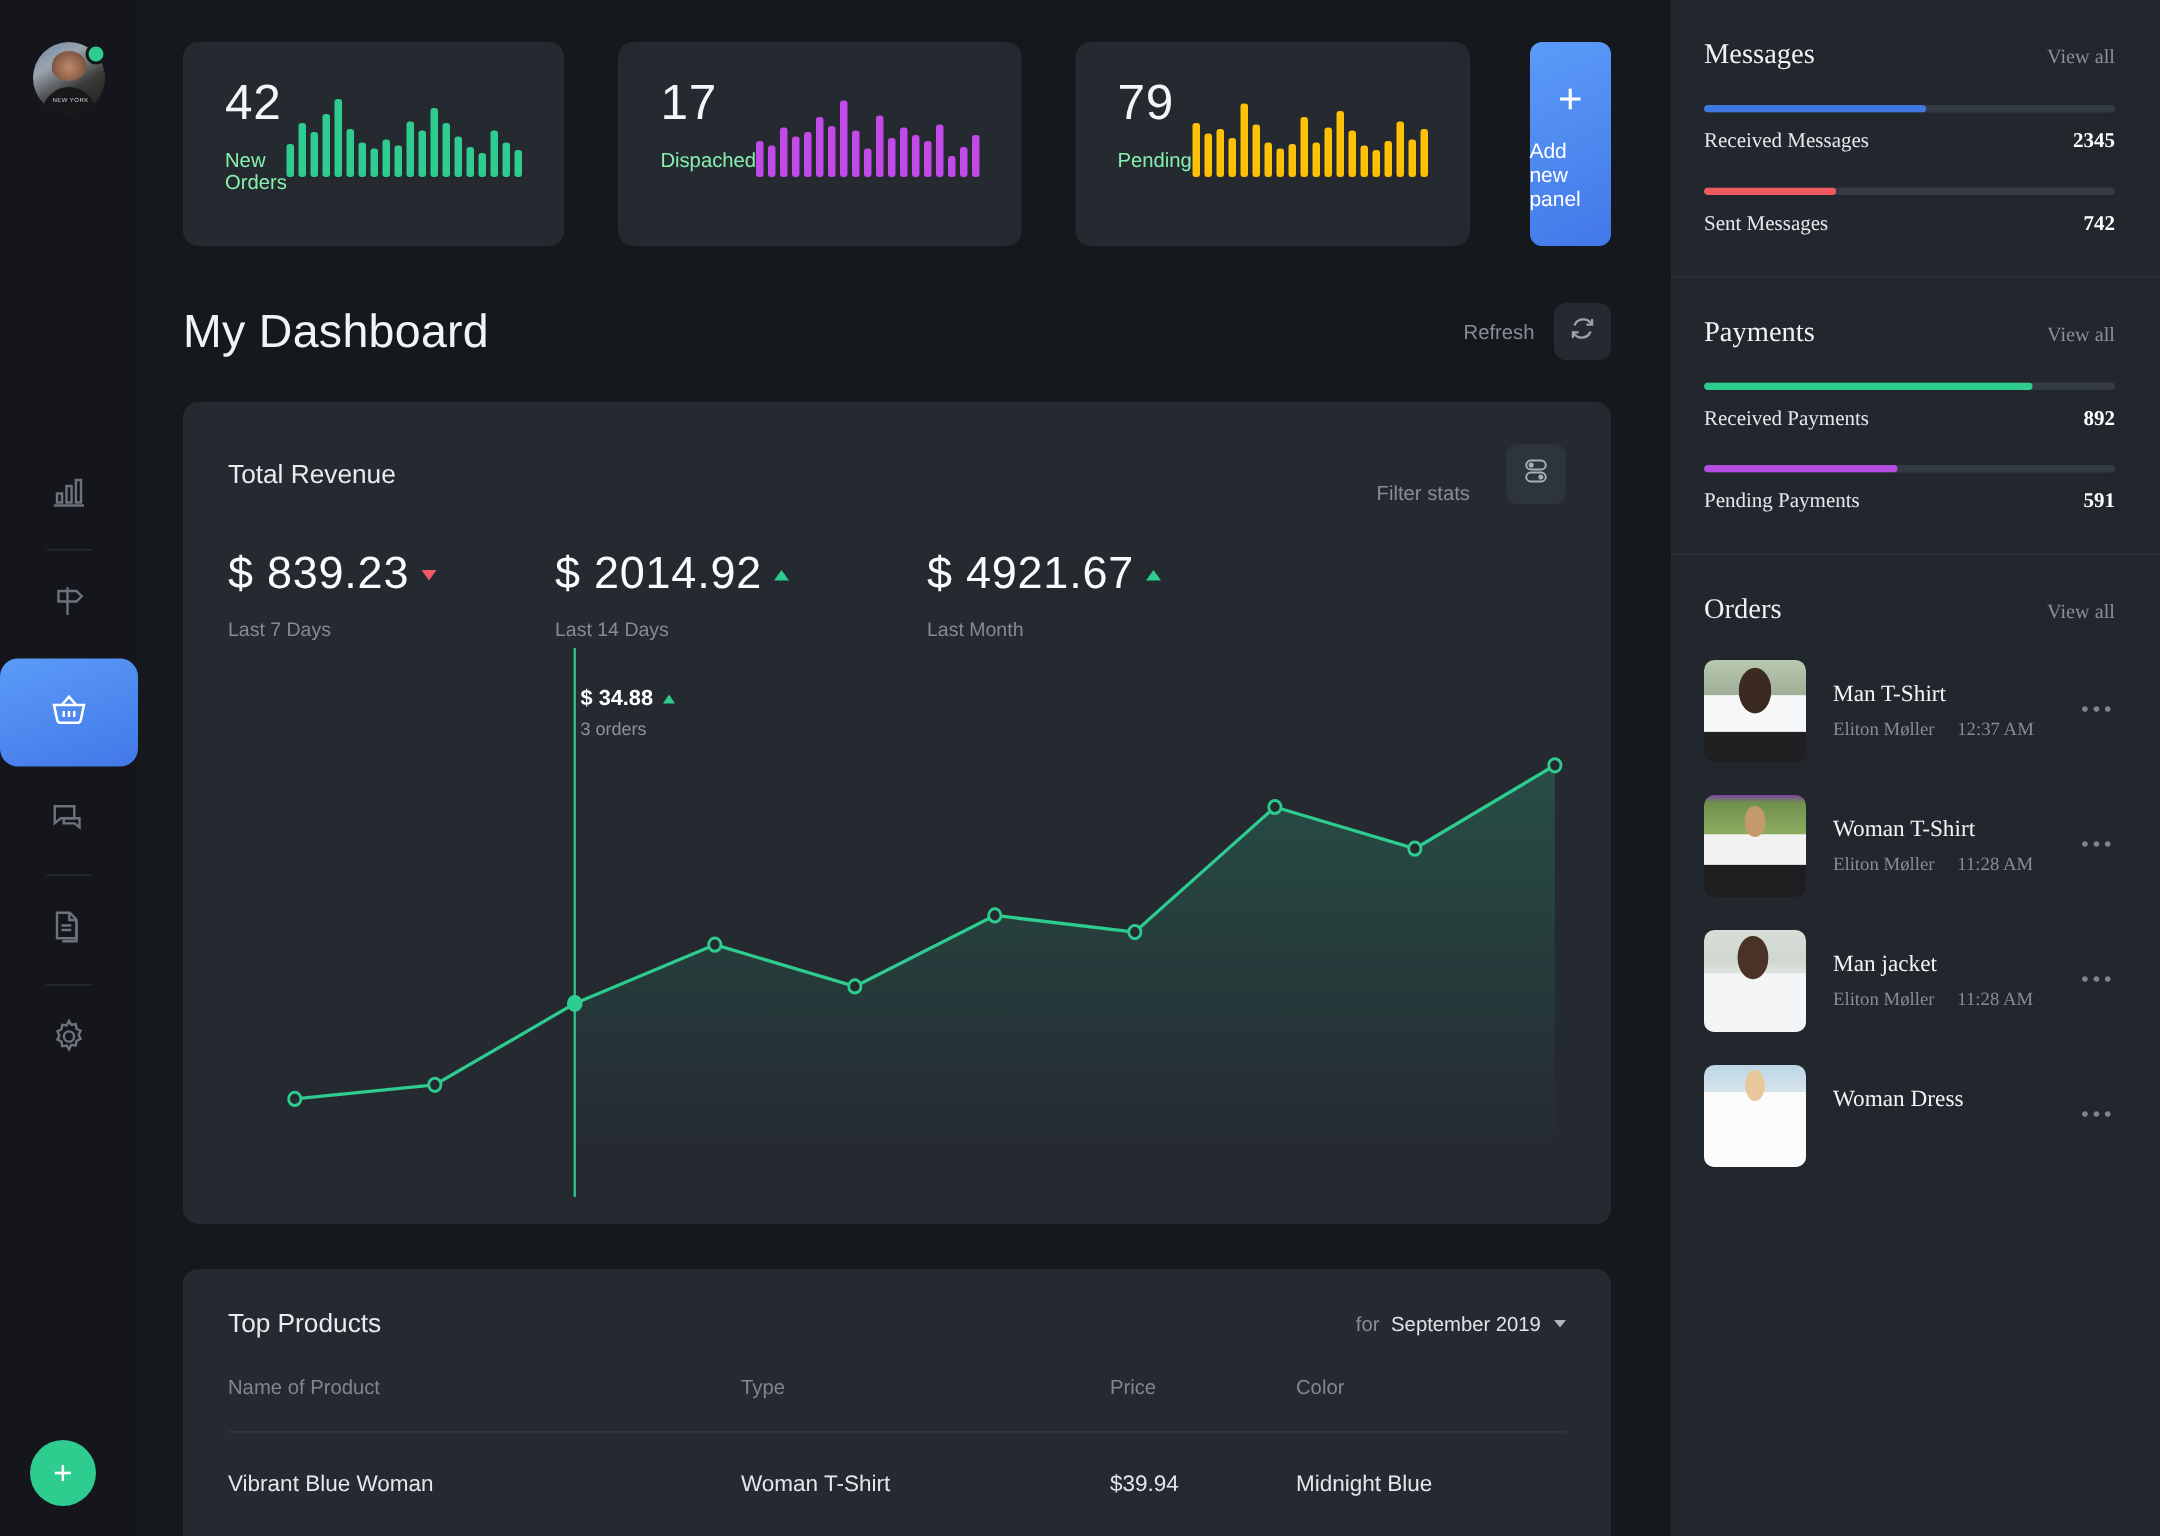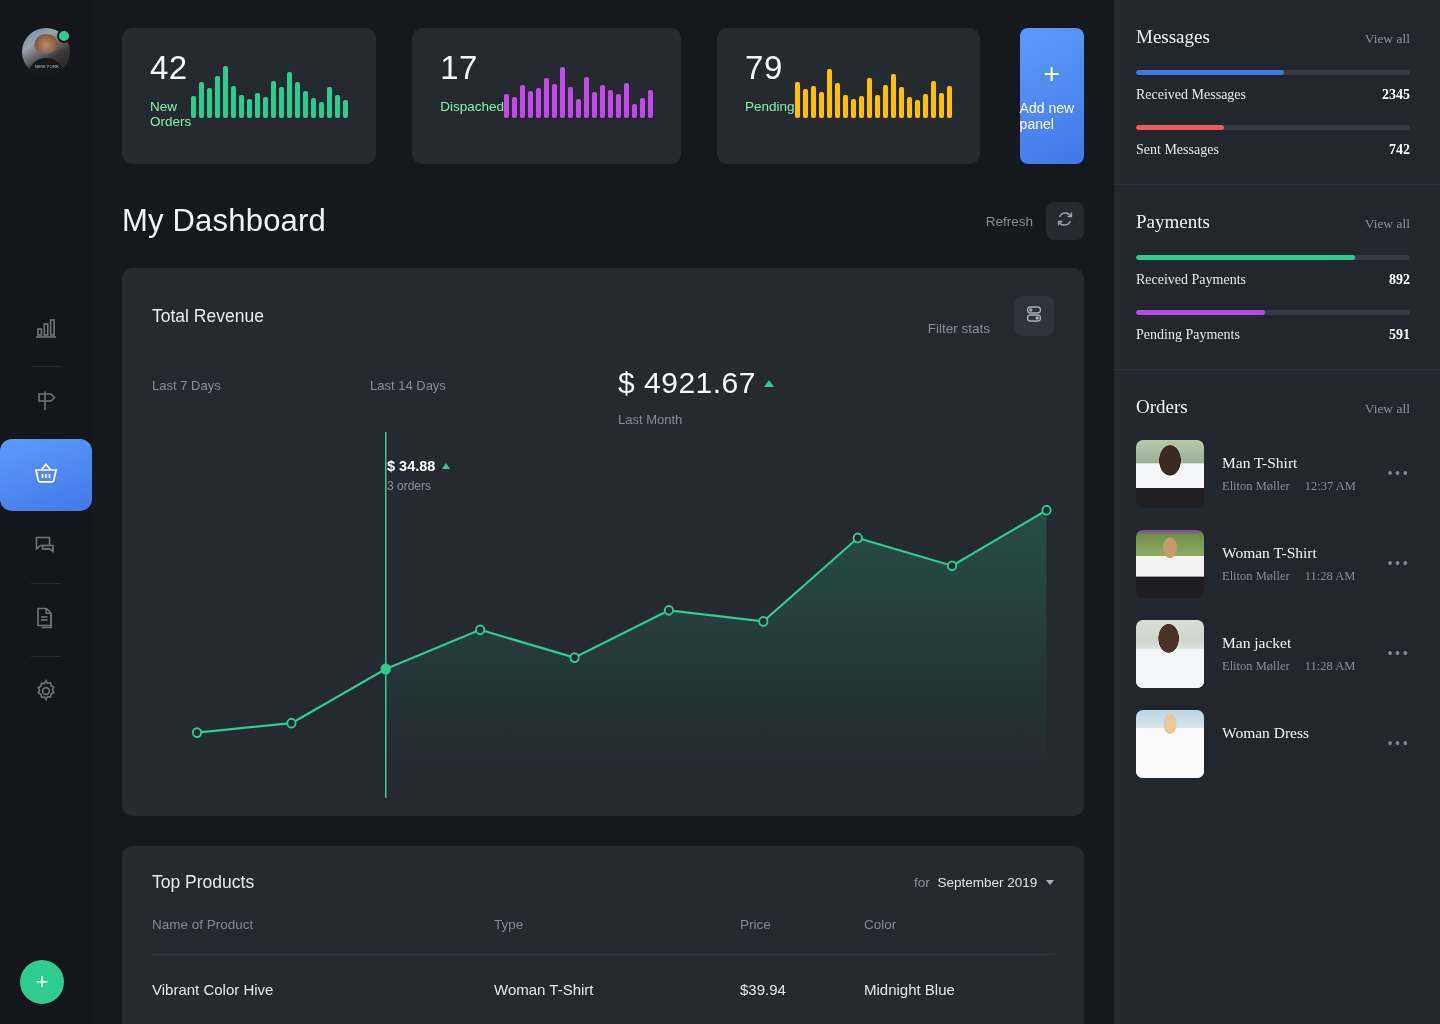--- a/index.html
+++ b/index.html
@@ -53,21 +53,21 @@
   .fab {
     position:absolute; left: 20px; bottom: 20px;
     width: 44px; height: 44px; border-radius:50%;
     background:#2ecc8f; color:#fff; display:flex; align-items:center; justify-content:center;
     font-size: 22px; line-height:1; cursor:pointer; font-weight: 300;
   }
 
   
   .center {
     width: 1022px; flex: 0 0 1022px; height: 1024px; background:#15181d;
-    padding: 28px 30px 0 30px; overflow: hidden; position: relative;
+    padding: 28px 40px 0 30px; overflow: hidden; position: relative;
   }
   .stat-row { display:flex; gap: 36px; }
   .stat-card {
     width: 332px; height: 136px; background:#252a31; border-radius: 10px;
     padding: 22px 28px; display:flex; align-items:flex-start; justify-content:space-between;
   }
   .stat-left { display:flex; flex-direction:column; }
   .stat-num { font-size: 33px; color:#f4f6f8; font-weight: 400; line-height: 1.1; letter-spacing:.5px; }
   .stat-label { font-size: 13.5px; color:#86efac; margin-top: 13px; }
   .spark { display:flex; align-items:flex-end; gap: 3px; height: 58px; margin-top: 10px; }
@@ -362,23 +362,31 @@
                 <rect x="3.5" y="11" width="13" height="6" rx="3"></rect>
                 <circle cx="13.2" cy="14" r="1.7" fill="currentColor" stroke="none"></circle>
               </svg>
             </span>
           </div>
         </div>
       </div>
 
       <div class="kpis">
         <div class="kpi">
+          <div class="kpi-val">
+            <span>$ 839.23</span>
+            <span class="tri down"></span>
+          </div>
           <div class="kpi-sub">Last 7 Days</div>
         </div>
         <div class="kpi">
+          <div class="kpi-val">
+            <span>$ 2014.92</span>
+            <span class="tri up"></span>
+          </div>
           <div class="kpi-sub">Last 14 Days</div>
         </div>
         <div class="kpi">
           <div class="kpi-val">
             <span>$ 4921.67</span>
             <span class="tri up"></span>
           </div>
           <div class="kpi-sub">Last Month</div>
         </div>
       </div>
@@ -429,21 +437,21 @@
         <thead>
           <tr>
             <th class="c1">Name of Product</th>
             <th class="c2">Type</th>
             <th class="c3">Price</th>
             <th>Color</th>
           </tr>
         </thead>
         <tbody>
           <tr>
-            <td class="c1">Vibrant Color Hive</td>
+            <td class="c1">Vibrant Blue Woman</td>
             <td class="c2">Woman T-Shirt</td>
             <td class="c3">$39.94</td>
             <td>Midnight Blue</td>
           </tr>
         </tbody>
       </table>
     </div>
   </div>
 
   <div class="right">

